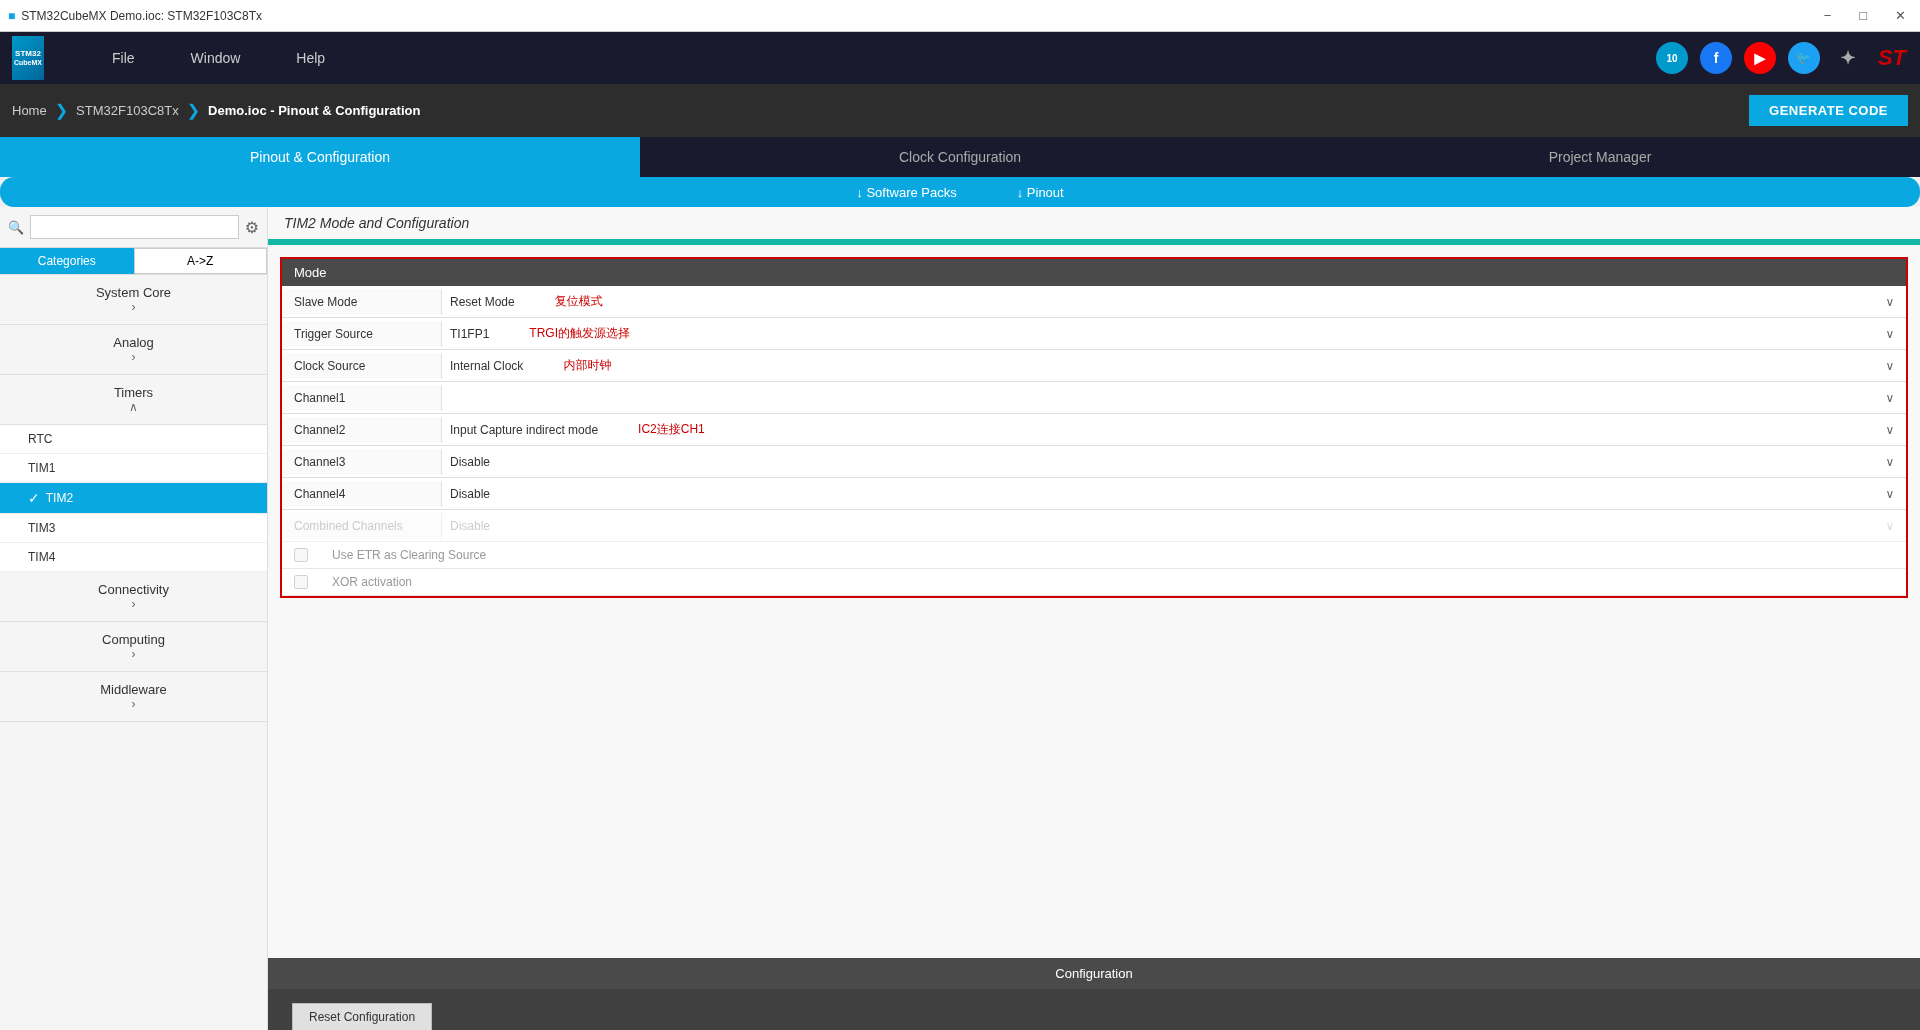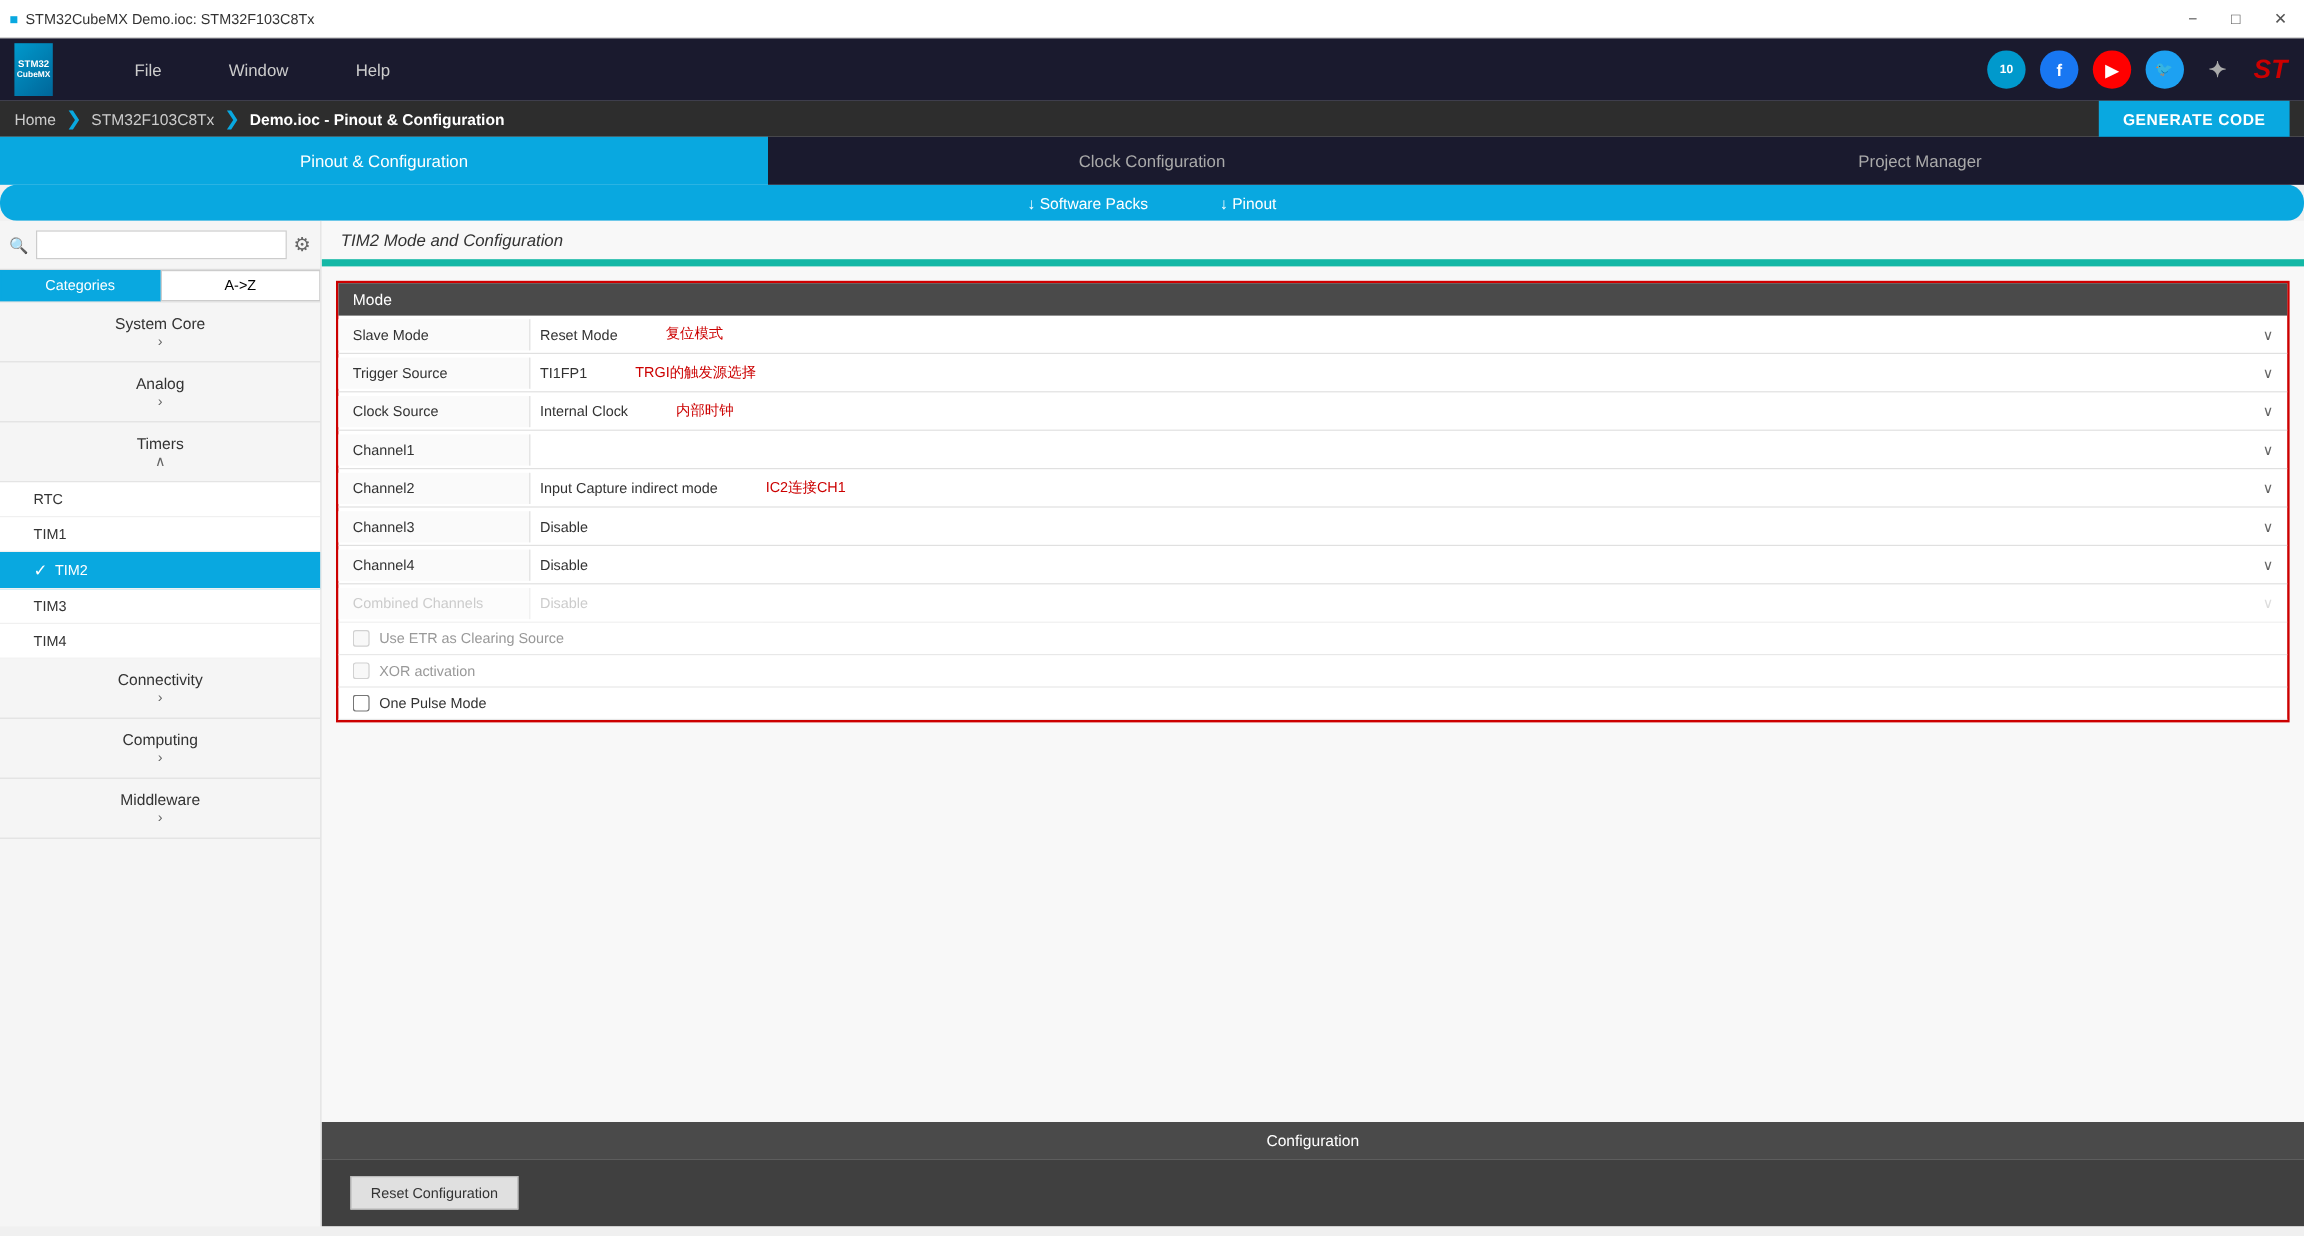--- a/index.html
+++ b/index.html
@@ -42,21 +42,21 @@
     .icon-10 { background: #0099cc; color: white; font-size: 10px; font-weight: bold; }
     .icon-fb { background: #1877f2; color: white; }
     .icon-yt { background: #ff0000; color: white; }
     .icon-tw { background: #1da1f2; color: white; }
     .icon-net { background: transparent; color: #aaa; font-size: 18px; }
     .icon-st { background: transparent; color: #cc0000; font-size: 18px; font-weight: bold; font-style: italic; }
 
     
     .breadcrumb {
       background: #2d2d2d;
-      height: 30px;
+      height: 53px;
       display: flex;
       align-items: center;
       padding: 0 12px;
       gap: 8px;
     }
     .breadcrumb-item { color: #ccc; font-size: 13px; cursor: pointer; }
     .breadcrumb-sep { color: #09a8e0; font-size: 16px; }
     .breadcrumb-item.bold { font-weight: bold; color: #fff; }
     .generate-btn {
       margin-left: auto;
@@ -240,21 +240,21 @@
     }
 
     .disabled-row { opacity: 0.5; }
     .disabled-row .config-label { color: #999; }
 
     
     .checkbox-row {
       display: flex;
       align-items: center;
       padding: 6px 12px;
-      gap: 8px;
+      gap: 24px;
       border-bottom: 1px solid #e8e8e8;
     }
     .checkbox-row input[type="checkbox"] { width: 14px; height: 14px; }
     .checkbox-label { font-size: 12px; color: #333; }
     .checkbox-row.disabled .checkbox-label { color: #999; }
     .reset-btn {
       background: #e0e0e0;
       border: 1px solid #bbb;
       padding: 6px 16px;
       font-size: 12px;
@@ -459,24 +459,20 @@
       <div class="checkbox-row disabled">
         <input type="checkbox" id="use-etr" disabled="" style="">
         <label class="checkbox-label" for="use-etr">Use ETR as Clearing Source</label>
       </div>
 
       <div class="checkbox-row disabled">
         <input type="checkbox" id="xor" disabled="" style="">
         <label class="checkbox-label" for="xor">XOR activation</label>
       </div>
 
-      <div class="checkbox-row">
-        <input type="checkbox" id="one-pulse" style="">
-        <label class="checkbox-label" for="one-pulse">One Pulse Mode</label>
-      </div>
     </div>
 
     <div style="flex:1;"></div>
 
     <div style="background:#4a4a4a; color:white; padding:8px 16px; font-size:13px; text-align:center;">
       <span>Configuration</span>
     </div>
     <div style="padding:6px 12px; background:#404040;">
       <button class="reset-btn">Reset Configuration</button>
     </div>

